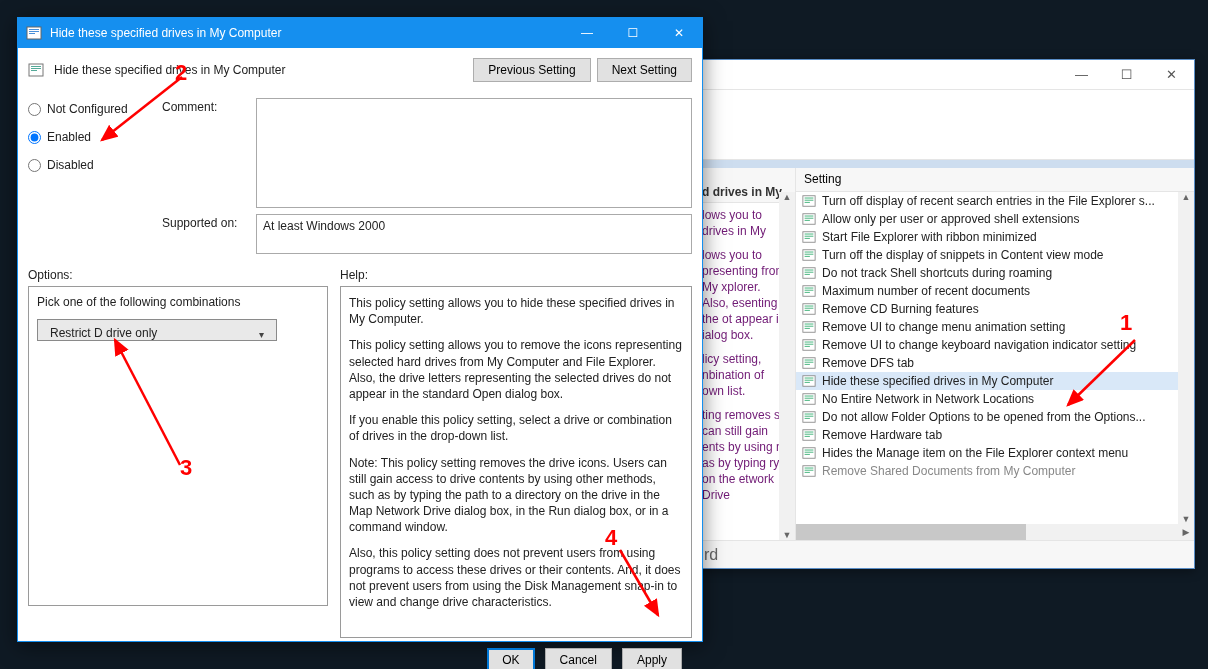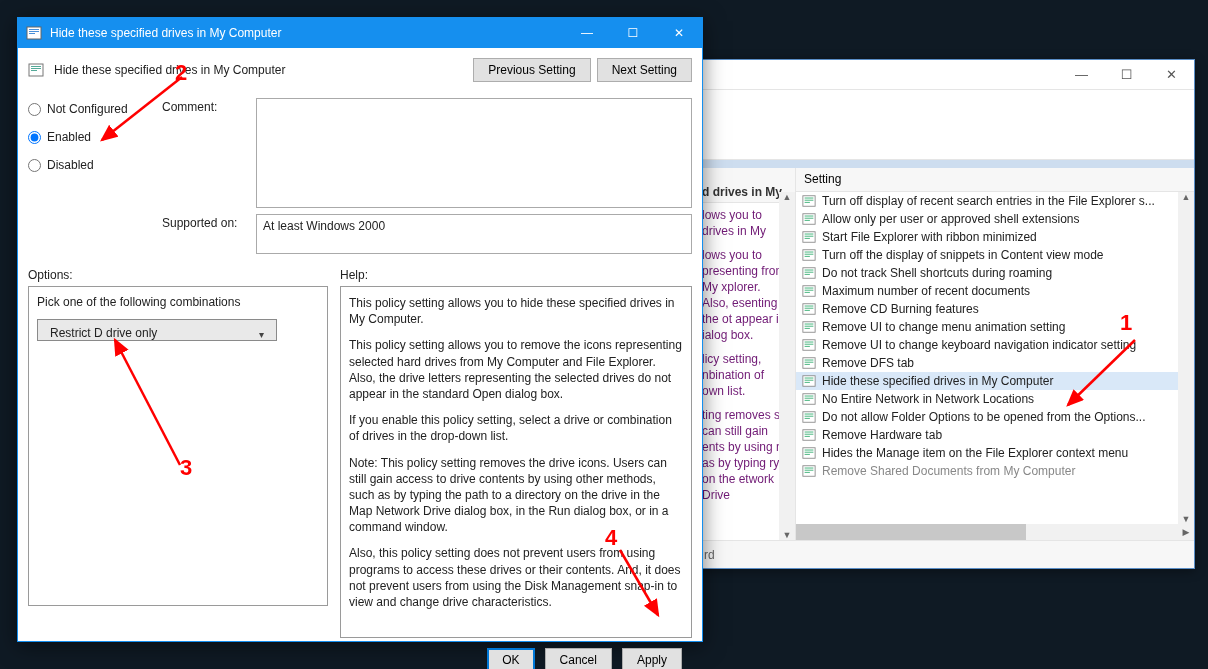--- a/index.html
+++ b/index.html
@@ -22,21 +22,21 @@
   .backwin .list { flex:1; overflow:hidden; font-size:12px; position:relative; }
   .backwin .list .row { display:flex; align-items:center; height:18px; padding:0 6px; color:#222; white-space:nowrap; overflow:hidden; text-overflow:ellipsis; }
   .backwin .list .row .icn { width:14px; height:14px; margin-right:6px; flex:none; }
   .backwin .list .row.sel { background:#d9e8f8; }
   .backwin .list .row.half { color:#888; }
   .backwin .list .vscroll { position:absolute; right:0; top:0; width:16px; bottom:0; background:#f1f1f1; display:flex; flex-direction:column; align-items:center; justify-content:space-between; font-size:9px; color:#666; }
   .backwin .hscroll { height:16px; background:#f1f1f1; position:relative; }
   .backwin .hscroll .thumb { position:absolute; left:0; top:0; height:16px; width:230px; background:#c8c8c8; }
   .backwin .hscroll .lar, .backwin .hscroll .rar { position:absolute; top:0; width:16px; height:16px; display:flex; align-items:center; justify-content:center; font-size:9px; color:#666; } 
   .backwin .hscroll .rar { right:0; }
-  .backwin .bottom { height:28px; background:#f7f7f7; border-top:1px solid #e5e5e5; font-size:12px; display:flex; align-items:center; padding:0 8px; color:#666; }
+  .backwin .bottom { height:28px; background:#f7f7f7; border-top:1px solid #e5e5e5; font-size:16px; display:flex; align-items:center; padding:0 8px; color:#666; }
 
   .policy-icn { width:14px; height:14px; }
 
   
   .dlg { position:absolute; left:17px; top:17px; width:686px; height:625px; background:#fff; border:1px solid #158fef; box-shadow:0 4px 20px rgba(0,0,0,.5); display:flex; flex-direction:column; }
   .dlg .titlebar { height:30px; background:#158fef; color:#fff; display:flex; align-items:center; padding-left:8px; font-size:12px; }
   .dlg .titlebar .ticon { width:16px; height:16px; margin-right:8px; }
   .dlg .titlebar .spacer { flex:1; }
   .dlg .titlebar .tctl { width:46px; height:30px; display:flex; align-items:center; justify-content:center; color:#fff; }
   .dlg .body { flex:1; padding:10px 10px 0 10px; font-size:12px; color:#222; display:flex; flex-direction:column; }

